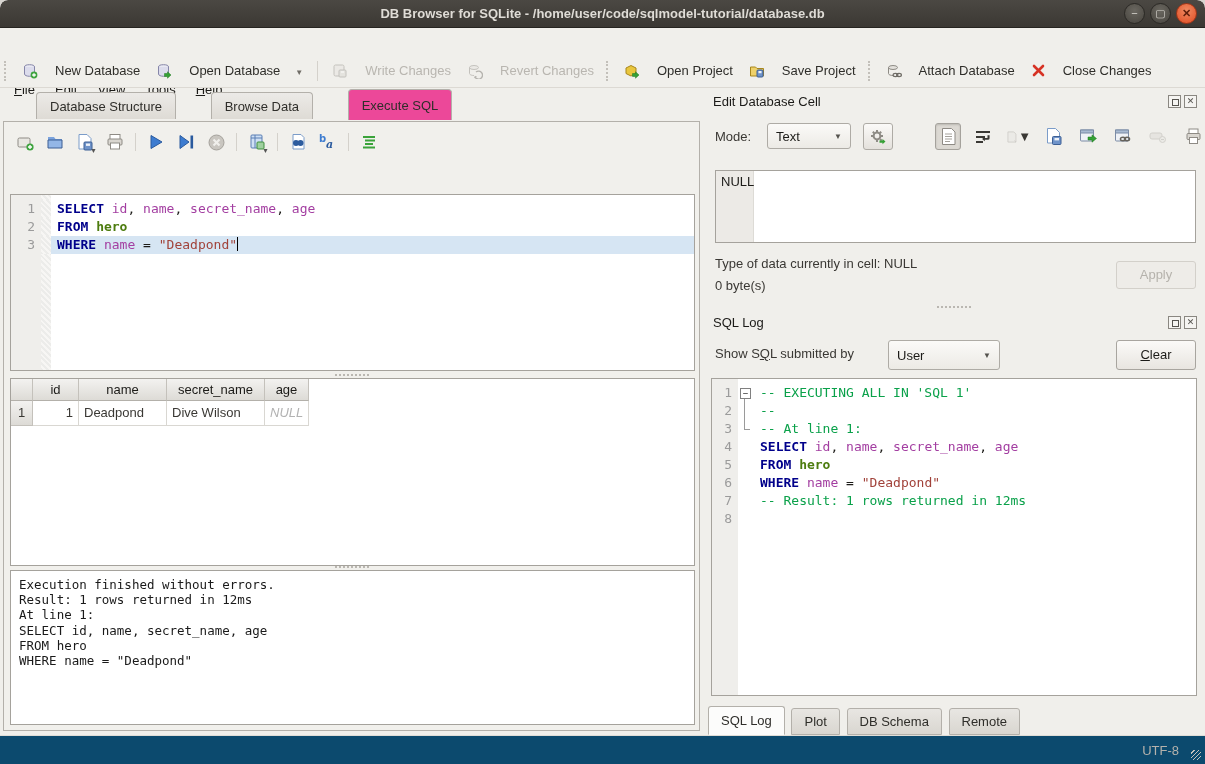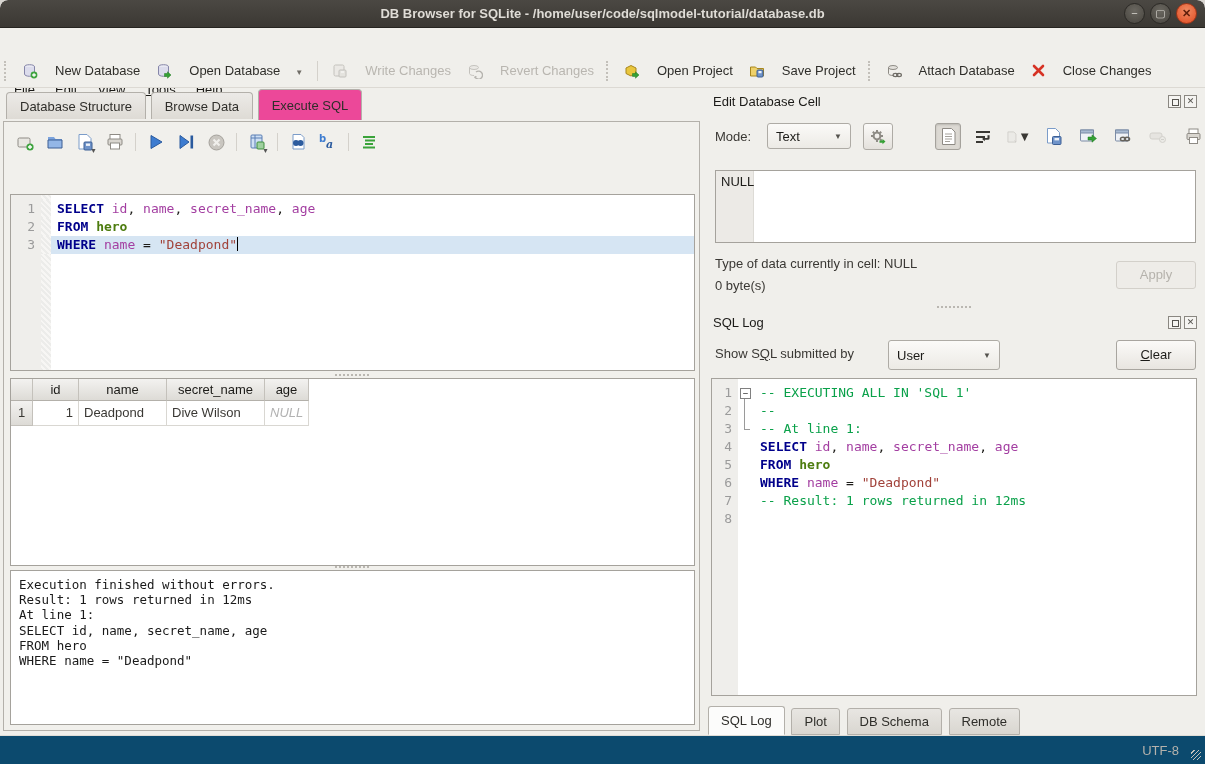--- a/index.html
+++ b/index.html
@@ -35,21 +35,21 @@
   .dd-arrow { font-size:8px; color:#6f6c66; margin-left:-2px; align-self:flex-end; padding-bottom:2px; }
 
   
   .left-pane  { position:absolute; left:0; top:88px; width:703px;  height:647px; }
   .right-pane { position:absolute; left:703px; top:88px; width:502px; height:647px; }
 
   
   .main-tabs { position:absolute; left:6px; top:0; height:33px; }
   .mtab { position:relative; display:inline-block; vertical-align:bottom; padding:6px 13px 5px;
     border:1px solid #b3b0aa; border-bottom:none; border-radius:4px 4px 0 0;
-    background:linear-gradient(#eceae7,#dedbd5); margin-right:1px; top:0px; color:#2f2e2a; }
+    background:linear-gradient(#eceae7,#dedbd5); margin-right:1px; top:0px; color:#2f2e2a;margin-left:30px; }
   .mtab.active { background:#ec4899; padding:8px 13px 7px; top:1px; z-index:3; }
 
   .tab-frame { position:absolute; left:3px; right:3px; top:33px; bottom:4px;
     border:1px solid #b3b0aa; background:#f1f0ec; }
 
   
   .sql-toolbar { position:absolute; left:8px; top:6px; height:28px; display:flex; align-items:center; gap:4px; }
   .ibtn { width:26px; height:26px; display:flex; align-items:center; justify-content:center; position:relative; }
   .ibtn .mini-dd { position:absolute; right:1px; bottom:1px; font-size:7px; color:#555; }
   .sql-toolbar .sep { width:1px; height:18px; background:#d4d1cb; margin:0 3px; }

